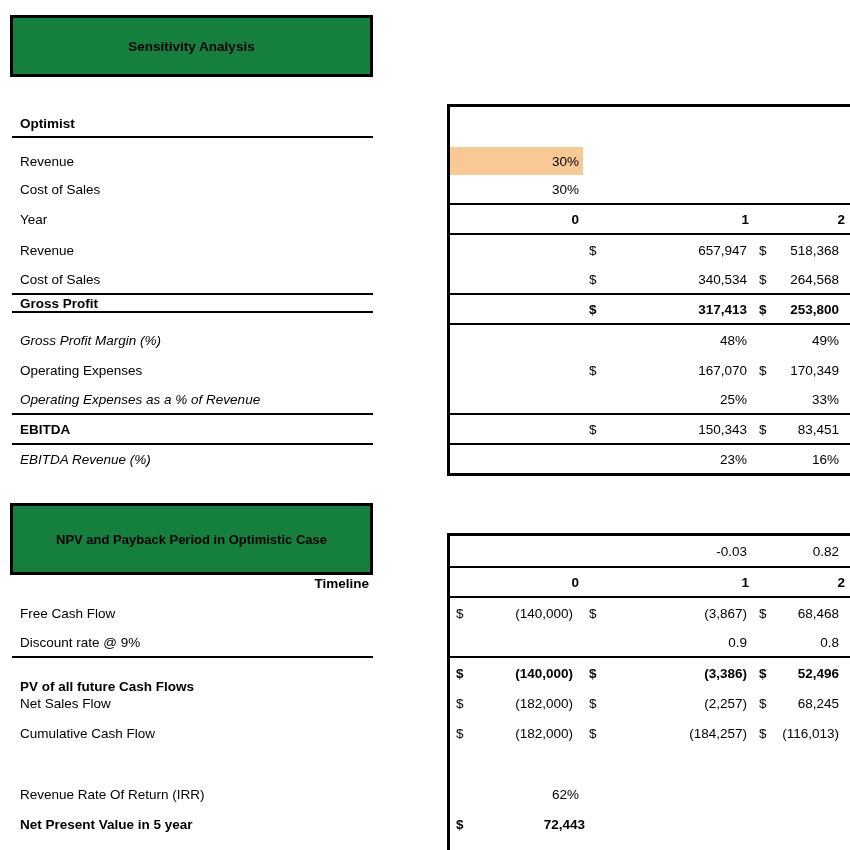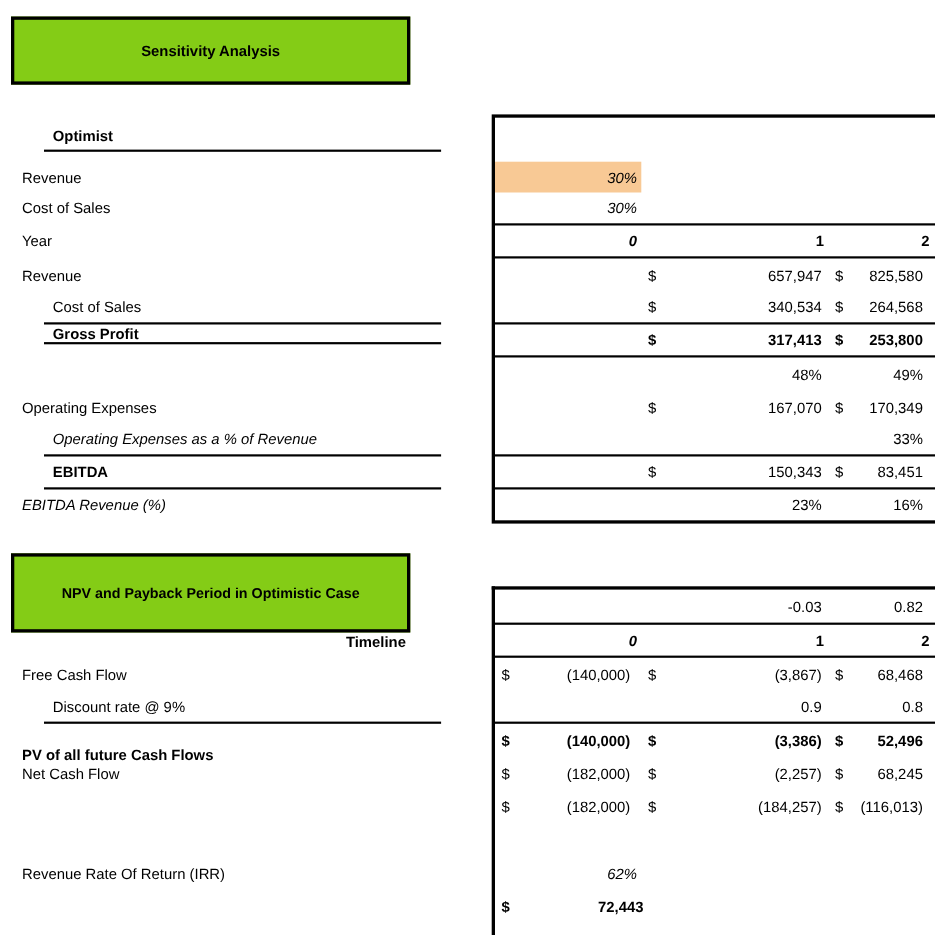--- a/index.html
+++ b/index.html
@@ -1,44 +1,44 @@
 <!DOCTYPE html>
 <html><head>
 <meta charset="utf-8">
 <style>
   * { margin:0; padding:0; box-sizing:border-box; }
   html,body { background:#fff; }
   body { width:850px; height:850px; font-family:"Liberation Sans", sans-serif; color:#000; }
   #canvas { position:relative; width:850px; height:850px; overflow:hidden; background:#ffffff; }
 
-  .pink-box { position:absolute; left:10px; width:363px; background:#84cc16; border:3px solid #000;
+  .pink-box { position:absolute; left:10px; width:363px; background:#15803d; border:3px solid #000;
               display:flex; align-items:center; justify-content:center; font-weight:bold; font-size:13.5px; }
   #title1 { top:15px; height:62px; }
   #title2 { top:503px; height:72px; font-size:13px; }
 
   .lbl { position:absolute; left:12px; width:361px; display:flex; align-items:center;
          padding-left:8px; font-size:13.5px; }
-  .lbl.bb { border-bottom:2px solid #000;margin-left:28px; }
+  .lbl.bb { border-bottom:2px solid #000; }
   .lbl.rgt { justify-content:flex-end; padding-right:4px; }
   .bold { font-weight:bold; }
   .it { font-style:italic; }
 
   .tbl { position:absolute; left:447px; width:413px; background:#fff; border:3px solid #000; }
   #topTable { top:104px; }
   #botTable { top:533px; border-bottom:none; }
 
   .trow { display:flex; width:100%; }
   .h28{height:28px} .h30{height:30px} .h32{height:32px} .h40{height:40px} .h60{height:60px}
   .trow.bt { border-top:2px solid #000; }
   .trow.bb { border-bottom:2px solid #000; }
 
   .cell { display:flex; align-items:center; font-size:13.5px; }
   .c0 { width:133px; } .c1 { width:170px; } .c2 { flex:1; }
   .r { justify-content:flex-end; }
-  .c0.r { padding-right:4px;font-style:italic; }
+  .c0.r { padding-right:4px; }
   .c1.r { padding-right:6px; }
   .c2.r { padding-right:18px; }
   .cell.hd.c1 { padding-right:4px; }
   .cell.hd.c2 { padding-right:12px; }
   .acct { justify-content:space-between; padding-left:6px; }
   .c0.acct { padding-right:10px; }
   .c1.acct { padding-right:6px; }
   .c2.acct { padding-right:18px; }
   .w145 { width:145px; }
   .hi { background:#F8C995; }
@@ -52,20 +52,21 @@
     <span>Sensitivity Analysis</span>
   </div>
 
   <div class="lbl bold bb" style="top:110px;height:28px">Optimist</div>
   <div class="lbl" style="top:147px;height:28px">Revenue</div>
   <div class="lbl" style="top:175px;height:28px">Cost of Sales</div>
   <div class="lbl" style="top:203px;height:32px">Year</div>
   <div class="lbl" style="top:235px;height:30px">Revenue</div>
   <div class="lbl bb" style="top:265px;height:30px">Cost of Sales</div>
   <div class="lbl bold bb" style="top:295px;height:18px">Gross Profit</div>
+  <div class="lbl it" style="top:325px;height:30px">Gross Profit Margin (%)</div>
   <div class="lbl" style="top:355px;height:30px">Operating Expenses</div>
   <div class="lbl bold bb" style="top:415px;height:30px">EBITDA</div>
   <div class="lbl it bb" style="top:385px;height:30px">Operating Expenses as a % of Revenue</div>
   <div class="lbl it" style="top:445px;height:28px">EBITDA Revenue (%)</div>
 
   <div class="tbl" id="topTable">
     <div class="trow h40"></div>
 
     <div class="trow h28">
       <div class="cell c0 r hi">30%</div>
@@ -86,21 +87,21 @@
     </div>
 
     <div class="trow h30">
       <div class="cell c0"></div>
       <div class="cell c1 acct">
         <span>$</span>
         <span>657,947</span>
       </div>
       <div class="cell c2 acct">
         <span>$</span>
-        <span>825,580</span>
+        <span>518,368</span>
       </div>
     </div>
 
     <div class="trow h30 bb">
       <div class="cell c0"></div>
       <div class="cell c1 acct">
         <span>$</span>
         <span>340,534</span>
       </div>
       <div class="cell c2 acct">
@@ -134,20 +135,21 @@
         <span>167,070</span>
       </div>
       <div class="cell c2 acct">
         <span>$</span>
         <span>170,349</span>
       </div>
     </div>
 
     <div class="trow h30 bb">
       <div class="cell c0"></div>
+      <div class="cell c1 r">25%</div>
       <div class="cell c2 r">33%</div>
     </div>
 
     <div class="trow h30 bb">
       <div class="cell c0"></div>
       <div class="cell c1 acct">
         <span>$</span>
         <span>150,343</span>
       </div>
       <div class="cell c2 acct">
@@ -164,22 +166,24 @@
   </div>
 
   <div class="pink-box" id="title2">
     <span>NPV and Payback Period in Optimistic Case</span>
   </div>
 
   <div class="lbl bold rgt" style="top:568px;height:30px">Timeline</div>
   <div class="lbl" style="top:598px;height:30px">Free Cash Flow</div>
   <div class="lbl bb" style="top:628px;height:30px">Discount rate @ 9%</div>
   <div class="lbl bold" style="top:671px;height:30px">PV of all future Cash Flows</div>
-  <div class="lbl" style="top:688px;height:30px">Net Cash Flow</div>
+  <div class="lbl" style="top:688px;height:30px">Net Sales Flow</div>
+  <div class="lbl" style="top:718px;height:30px">Cumulative Cash Flow</div>
   <div class="lbl" style="top:780px;height:28px">Revenue Rate Of Return (IRR)</div>
+  <div class="lbl bold" style="top:808px;height:32px">Net Present Value in 5 year</div>
 
   <div class="tbl" id="botTable">
     <div class="trow h32 bb">
       <div class="cell c0"></div>
       <div class="cell c1 r">-0.03</div>
       <div class="cell c2 r">0.82</div>
     </div>
 
     <div class="trow h30 bb bold">
       <div class="cell c0 r hd">0</div>

